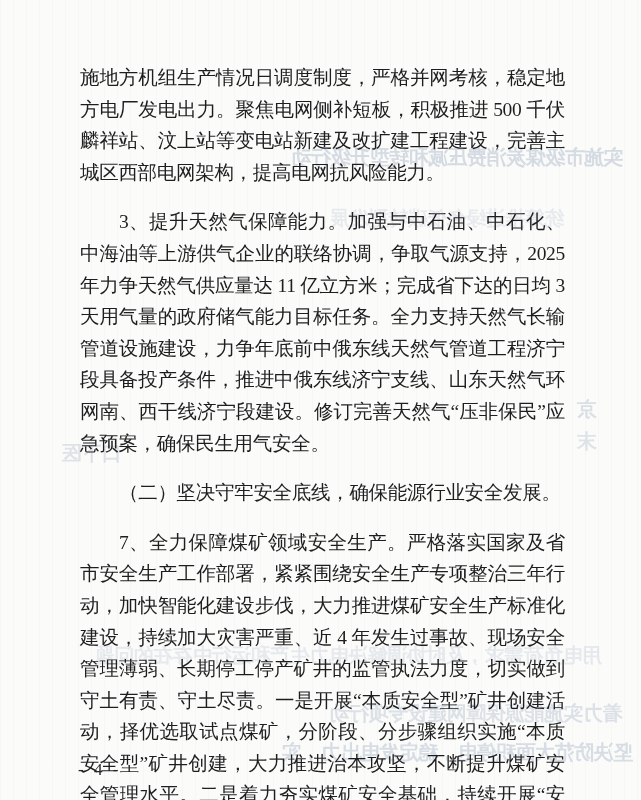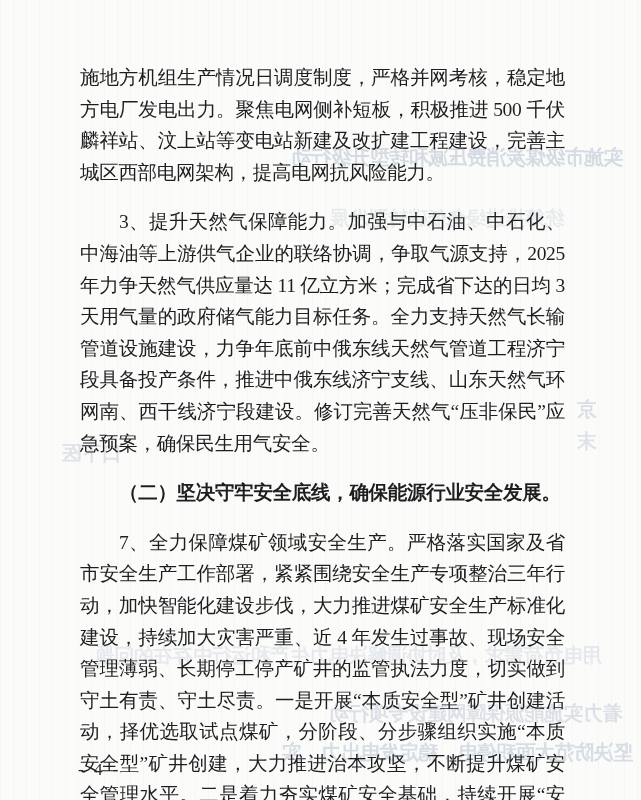--- a/index.html
+++ b/index.html
@@ -30,21 +30,21 @@
     color:var(--ink);
     font-size:19.5px;
     letter-spacing:-0.3px;
     line-height:31.6px;
     text-align:justify;
     text-justify:inter-character;
   }
   .content p{margin:18px;padding:0;}
   .indent{text-indent:2em;}
   .lead{font-weight:normal;}
-  .heading{font-weight:bold;}
+  .heading{font-weight:normal;}
   .page-number{
     position:absolute;
     left:78px;top:760px;
     font-size:17px;
     letter-spacing:3px;
     color:#26262a;
   }
   
   .bleed{
     position:absolute;

